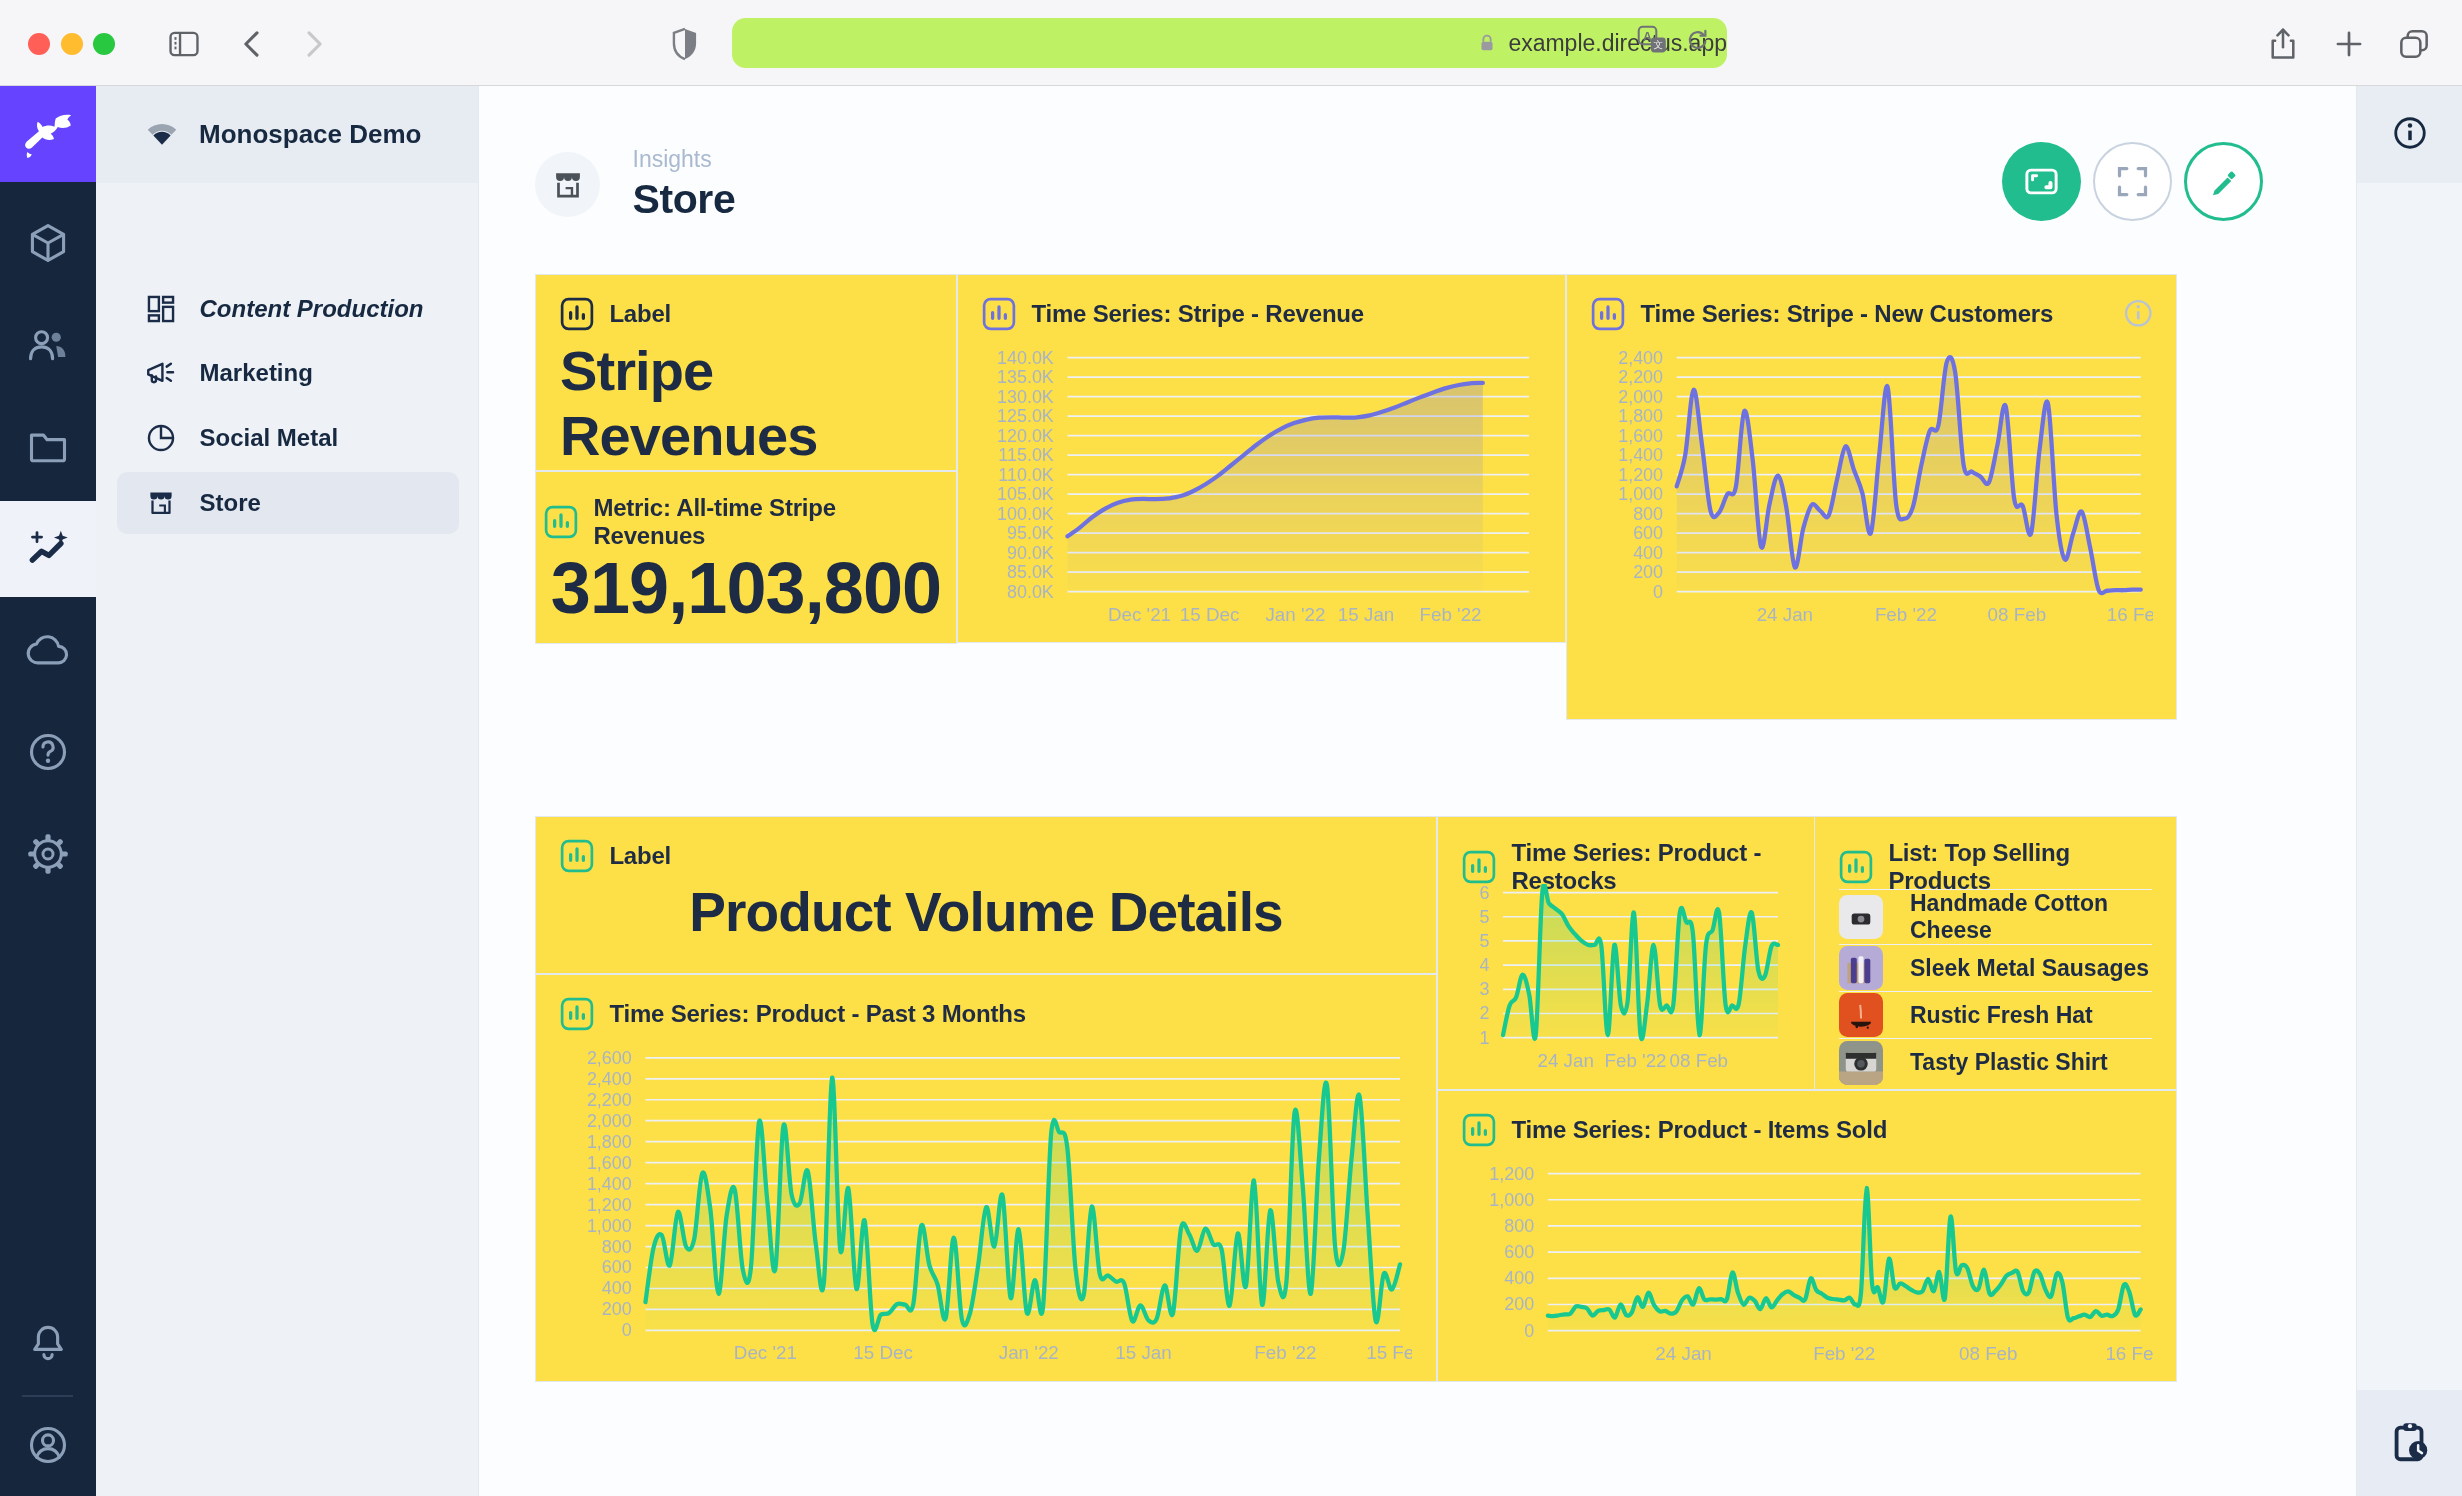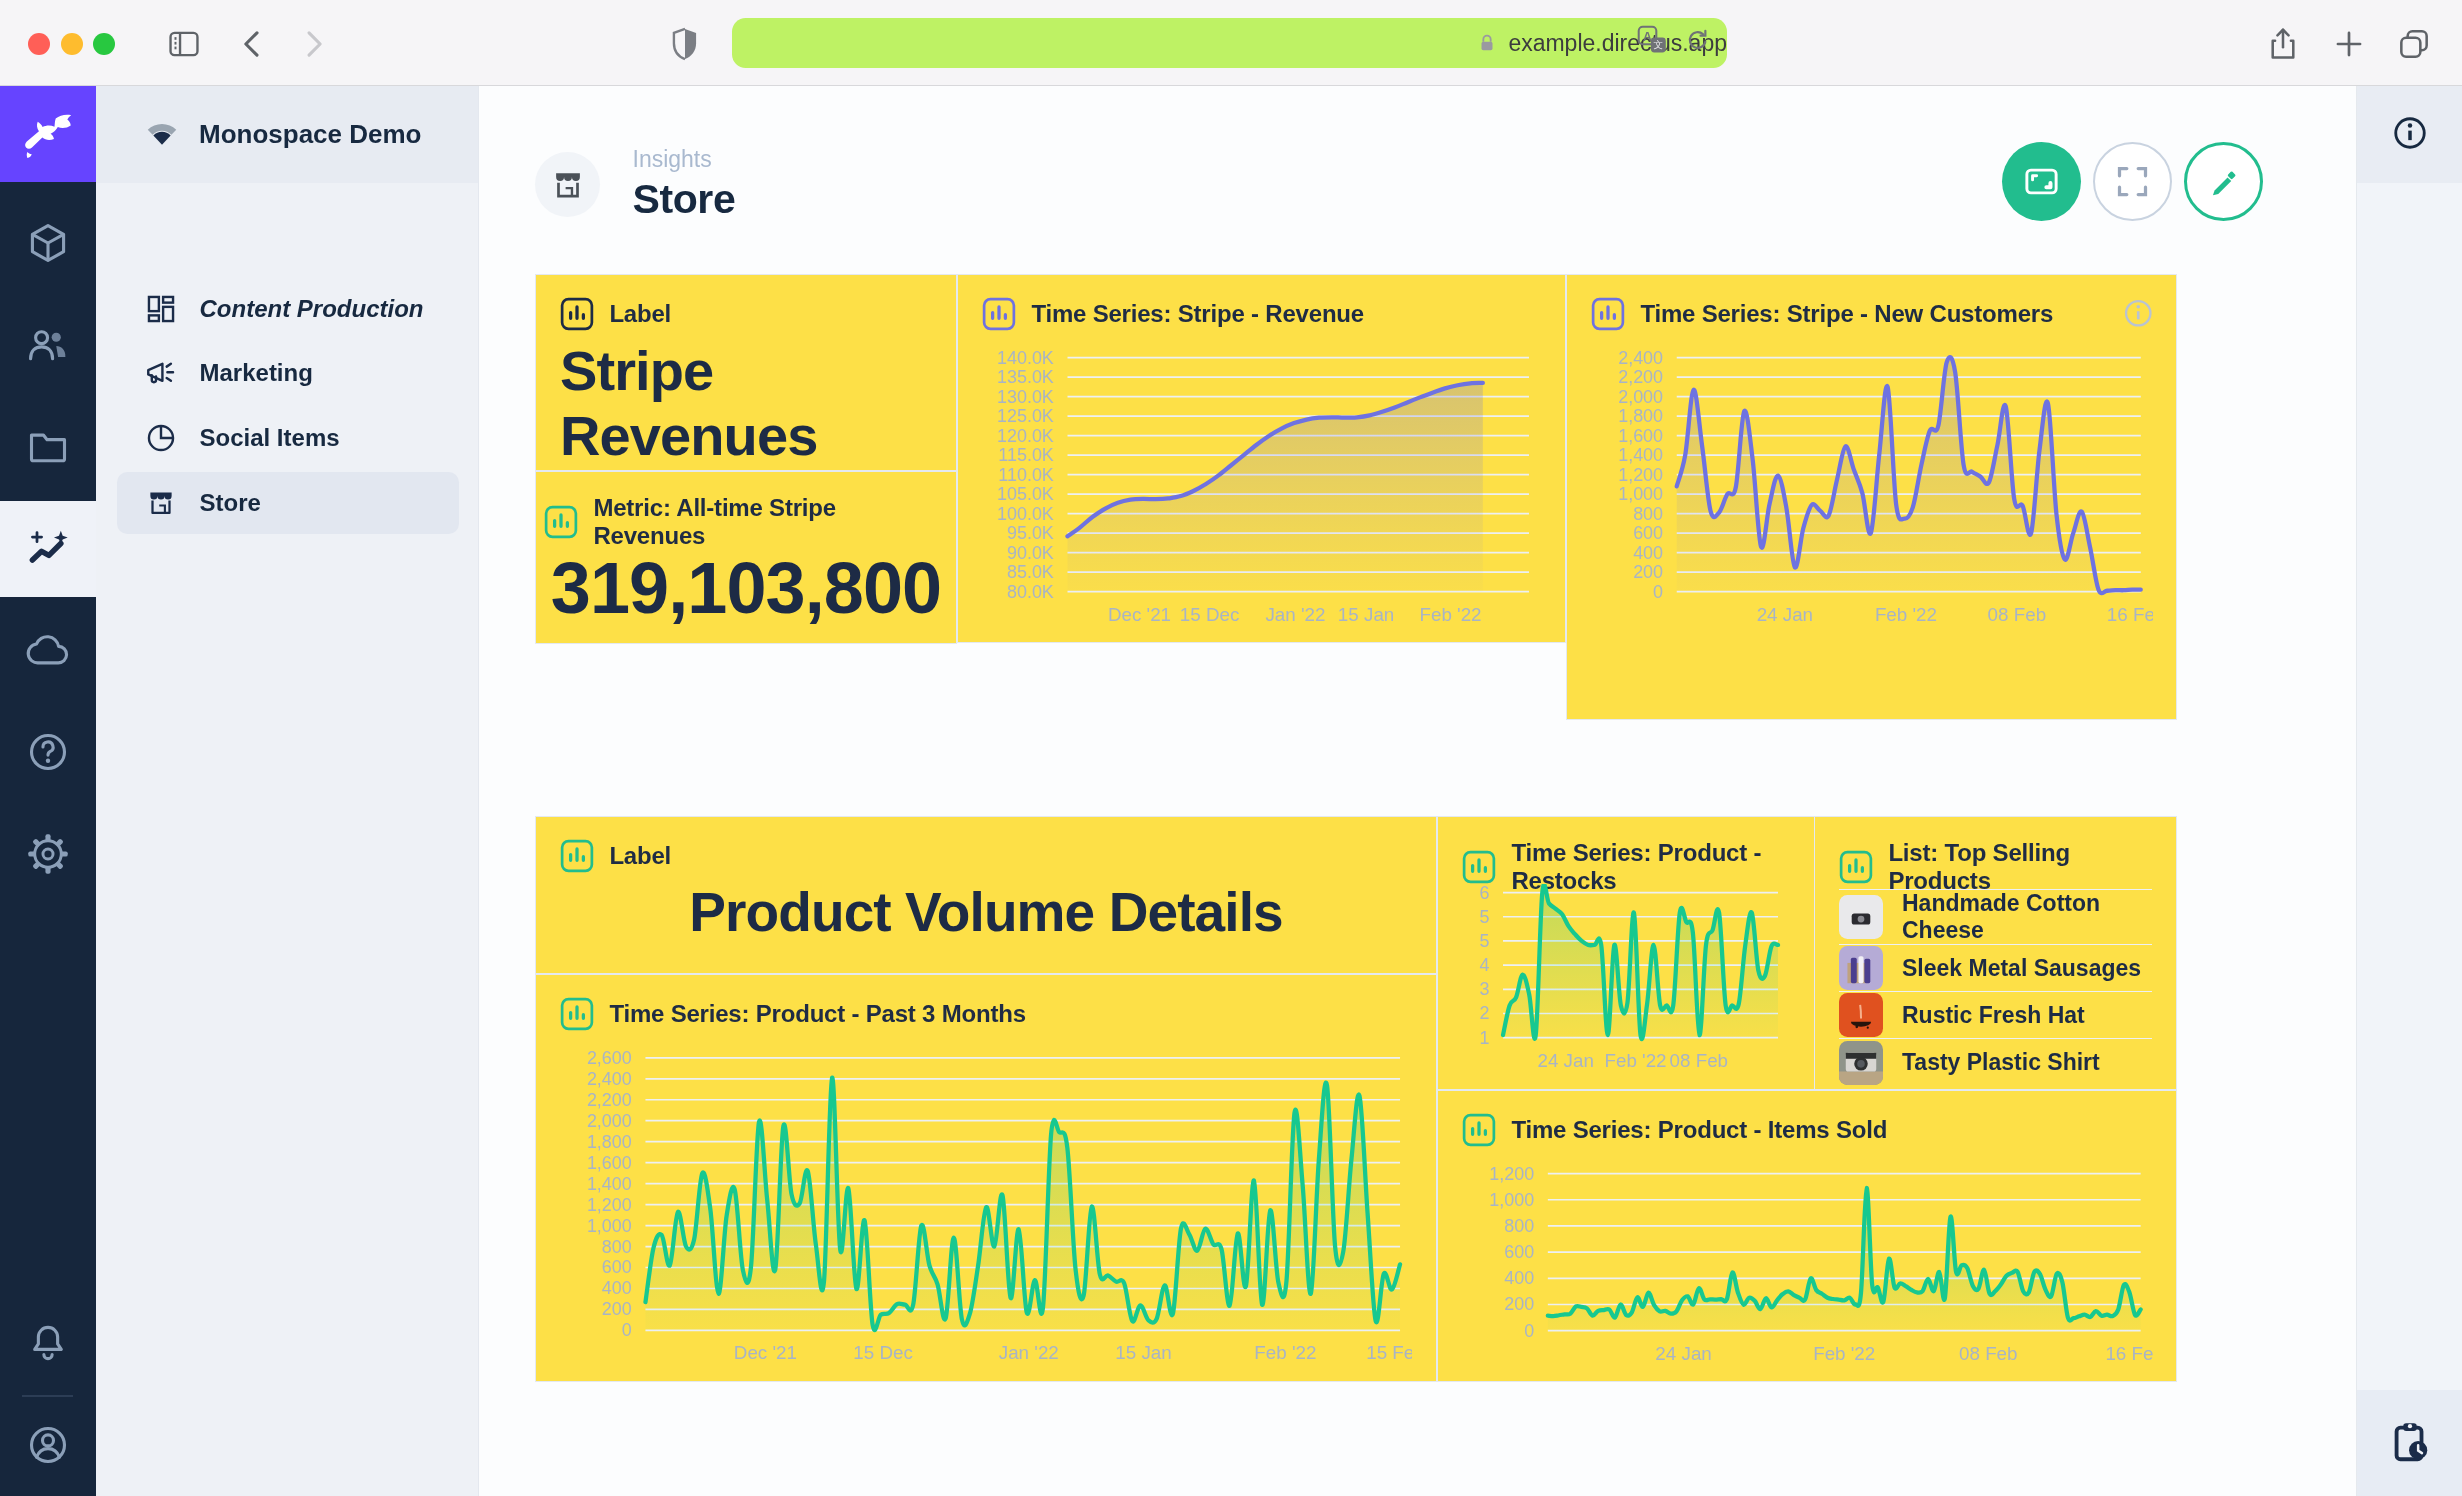--- a/index.html
+++ b/index.html
@@ -76,21 +76,21 @@
   .big-label { font-size:56px; font-weight:800; color:#1d2b45; letter-spacing:-0.9px; }
   .metric-value { font-size:72px; font-weight:800; color:#1d2b45; letter-spacing:-0.9px; }
   .chart-wrap { position:absolute; left:24px; right:24px; top:74px; bottom:12px; }
   .chart-wrap svg { display:block; }
   .info-btn { position:absolute; top:22px; right:22px; color:#b9c3d2; }
 
   
   .plist { position:absolute; left:24px; right:24px; top:72px; bottom:3.4px; display:flex; flex-direction:column; }
   .plist-row { flex:1; display:flex; align-items:center; gap:19px; border-top:1.7px solid #edf0f5; }
   .pthumb { width:44px; height:44px; border-radius:8.5px; flex:0 0 auto; position:relative; overflow:hidden; }
-  .pname2 { font-size:23px; font-weight:700; color:#1d2b45; }
+  .pname2 { font-size:23px; font-weight:700; color:#1d2b45;margin-left:8px; }
 </style>
 </head>
 <body>
 
 <div class="browser-bar">
   <div class="traffic" style="left:28px; background:#ff5f57;"></div>
   <div class="traffic" style="left:61px; background:#febc2e;"></div>
   <div class="traffic" style="left:93px; background:#28c840;"></div>
 
   <div class="tb-icon" style="left:162px;">
@@ -276,21 +276,21 @@
       </span>
       <span class="nlabel">Marketing</span>
     </div>
     <div class="nav-item" style="top: 321px;">
       <span class="nicon">
         <svg viewBox="0 0 48 48" fill="none" stroke="currentColor" stroke-width="3.4">
           <circle cx="24" cy="24" r="17"></circle>
           <path d="M24 7 v17 h17"></path>
         </svg>
       </span>
-      <span class="nlabel">Social Items</span>
+      <span class="nlabel">Social Metal</span>
     </div>
     <div class="nav-item active" style="top: 386px;">
       <span class="nicon">
         <svg viewBox="0 0 48 48" fill="none" stroke="currentColor" stroke-width="3.2">
           <path d="M9 9 h30 v5 a5 5 0 0 1-10 0 a5 5 0 0 1-10 0 a5 5 0 0 1-10 0 Z" fill="currentColor" stroke="none"></path>
           <path d="M12 20.5 v17.5 h24 v-17.5" stroke-linejoin="round"></path>
           <path d="M29.5 38 v-10.5 h-8" stroke-width="3"></path>
         </svg>
       </span>
       <span class="nlabel">Store</span>

